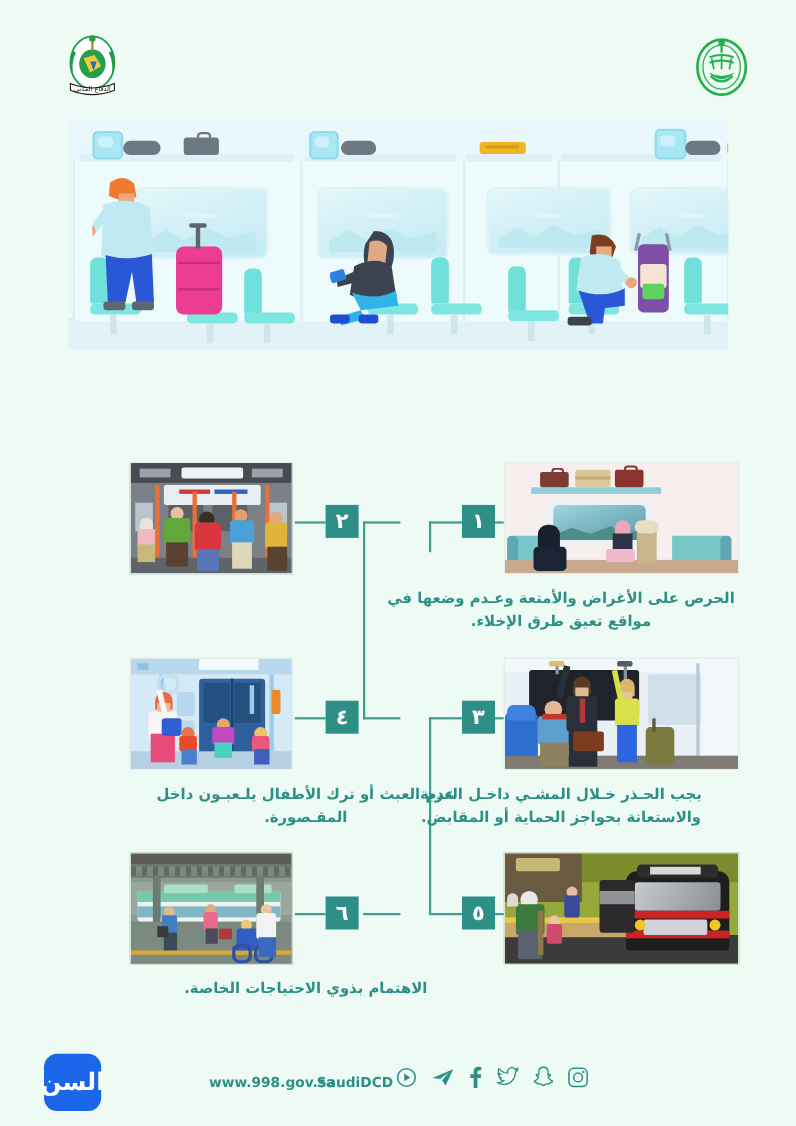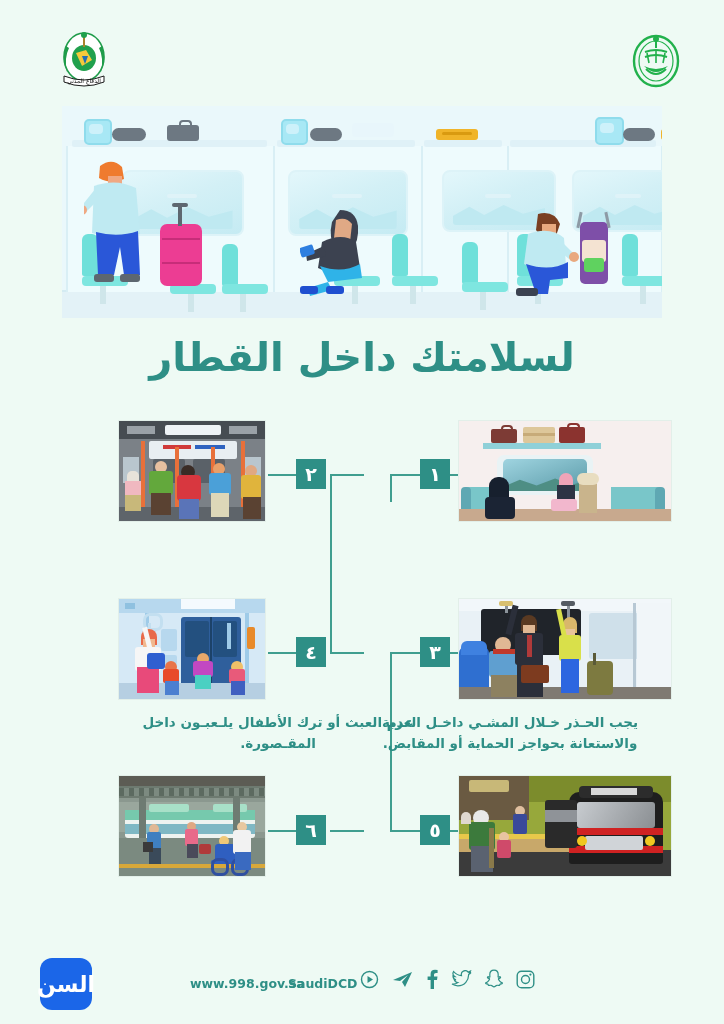--- a/index.html
+++ b/index.html
@@ -230,21 +230,20 @@
         <rect x="2" y="78" width="22" height="8" rx="3" fill="#3b4250"></rect>
       </svg>
     </div>
     <div style="position:absolute;left:518px;top:116px;width:28px;height:62px;background:#7e4fa8;border-radius:5px;"></div>
     <div style="position:absolute;left:520px;top:134px;width:24px;height:22px;background:#f4e3d2;border-radius:3px;"></div>
     <div style="position:absolute;left:522px;top:152px;width:20px;height:14px;background:#5fd25f;border-radius:3px;"></div>
     <div style="position:absolute;left:516px;top:106px;width:3px;height:16px;background:#8d9aa5;transform:rotate(12deg);"></div>
     <div style="position:absolute;left:544px;top:106px;width:3px;height:16px;background:#8d9aa5;transform:rotate(-12deg);"></div>
   </div>
 
-  <div class="title">لسلامتك داخل القطار</div>
 
   <div class="grid">
 
     <div class="conn" style="left:390px;top:62px;width:2px;height:28px;"></div>
     <div class="conn" style="left:390px;top:62px;width:30px;height:2px;"></div>
     <div class="conn" style="left:450px;top:62px;width:34px;height:2px;"></div>
 
     <div class="conn" style="left:330px;top:62px;width:34px;height:2px;"></div>
     <div class="conn" style="left:268px;top:62px;width:28px;height:2px;"></div>
     <div class="conn" style="left:330px;top:62px;width:2px;height:180px;"></div>
@@ -303,20 +302,21 @@
           <div class="r" style="left:0;top:88px;right:0;height:12px;background:#c8a98e;"></div>
           <div class="r" style="left:30px;top:56px;width:20px;height:30px;background:#17202e;border-radius:9px 9px 0 0;"></div>
           <div class="r" style="left:26px;top:76px;width:30px;height:22px;background:#1b2434;border-radius:4px;"></div>
           <div class="r" style="left:100px;top:52px;width:14px;height:16px;background:#f0a4b8;border-radius:7px 7px 0 0;"></div>
           <div class="r" style="left:98px;top:64px;width:18px;height:22px;background:#2d3344;"></div>
           <div class="r" style="left:92px;top:78px;width:26px;height:12px;background:#f2b7cd;border-radius:3px;"></div>
           <div class="r" style="left:120px;top:62px;width:18px;height:30px;background:#c9b48c;"></div>
           <div class="r" style="left:118px;top:52px;width:22px;height:12px;background:#e8ddc0;border-radius:9px;"></div>
         </div>
       </div>
+      <div class="cap">الحرص على الأغراض والأمتعة وعـدم وضعها في مواقع تعيق طرق الإخلاء.</div>
     </div>
 
     <div class="tip left" style="left:118px;top:8px;">
       <div class="thumb" style="background:#6e747a;">
         <div class="sc">
           <div class="r" style="left:0;top:0;right:0;bottom:0;background:#7b8187;"></div>
           <div class="r" style="left:0;top:0;right:0;height:18px;background:#464c52;"></div>
           <div class="r" style="left:8px;top:5px;width:28px;height:8px;background:#9aa1a7;"></div>
           <div class="r" style="left:46px;top:4px;width:56px;height:10px;background:#eef3f6;border-radius:2px;"></div>
           <div class="r" style="left:110px;top:5px;width:28px;height:8px;background:#9aa1a7;"></div>
@@ -492,20 +492,21 @@
           <div class="r" style="left:100px;top:60px;width:10px;height:10px;background:#f0c878;border-radius:5px;"></div>
           <div class="r" style="left:96px;top:68px;width:20px;height:18px;background:#2f5fc0;border-radius:3px;"></div>
           <div class="r" style="left:92px;top:84px;width:30px;height:4px;background:#2f5fc0;border-radius:2px;"></div>
           <div class="r" style="left:92px;top:82px;width:12px;height:12px;border:3px solid #2f4fa0;border-radius:7px;background:none;"></div>
           <div class="r" style="left:112px;top:82px;width:12px;height:12px;border:3px solid #2f4fa0;border-radius:7px;background:none;"></div>
           <div class="r" style="left:118px;top:46px;width:10px;height:10px;background:#e8c8a0;border-radius:5px;"></div>
           <div class="r" style="left:114px;top:54px;width:18px;height:24px;background:#f2f2f2;border-radius:3px;"></div>
           <div class="r" style="left:116px;top:76px;width:16px;height:18px;background:#3a6ac0;"></div>
         </div>
       </div>
+      <div class="cap">الاهتمام بذوي الاحتياجات الخاصة.</div>
     </div>
   </div>
 
   <div class="footer">
     <div class="flogo">
       <span>السن</span>
     </div>
     <div class="furl">www.998.gov.sa</div>
     <div class="fhandle">SaudiDCD</div>
     <div class="socials">

